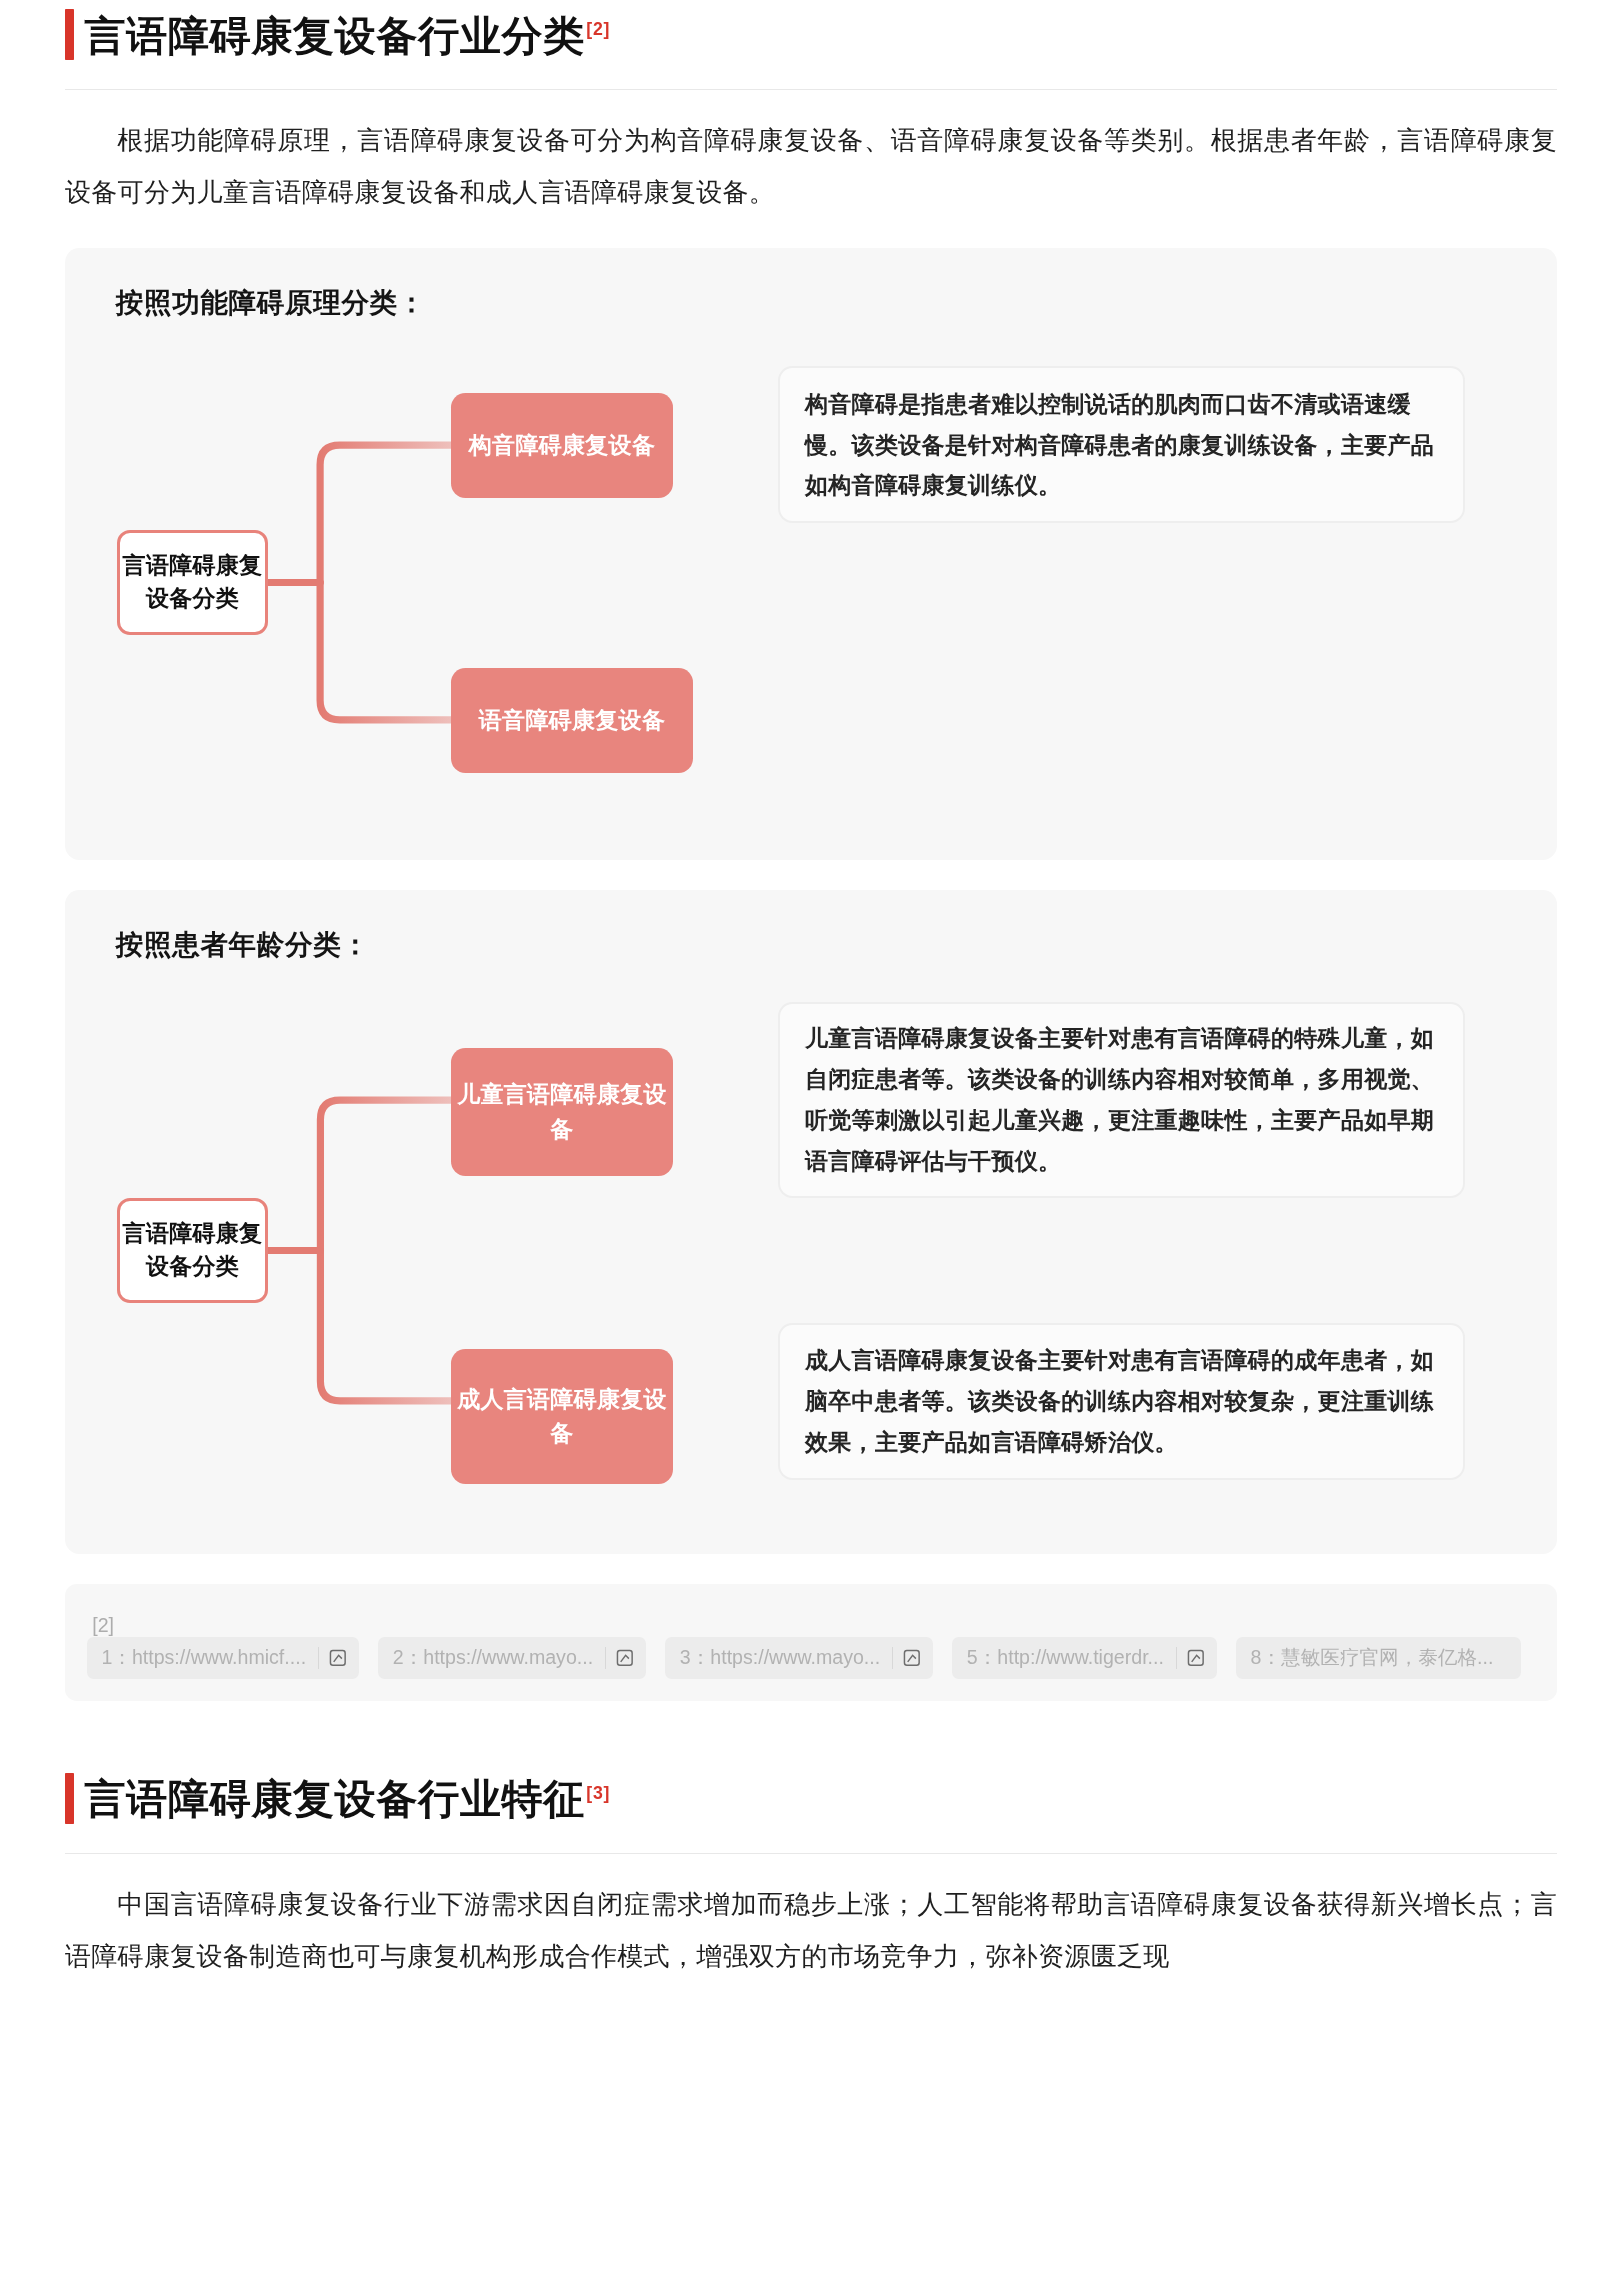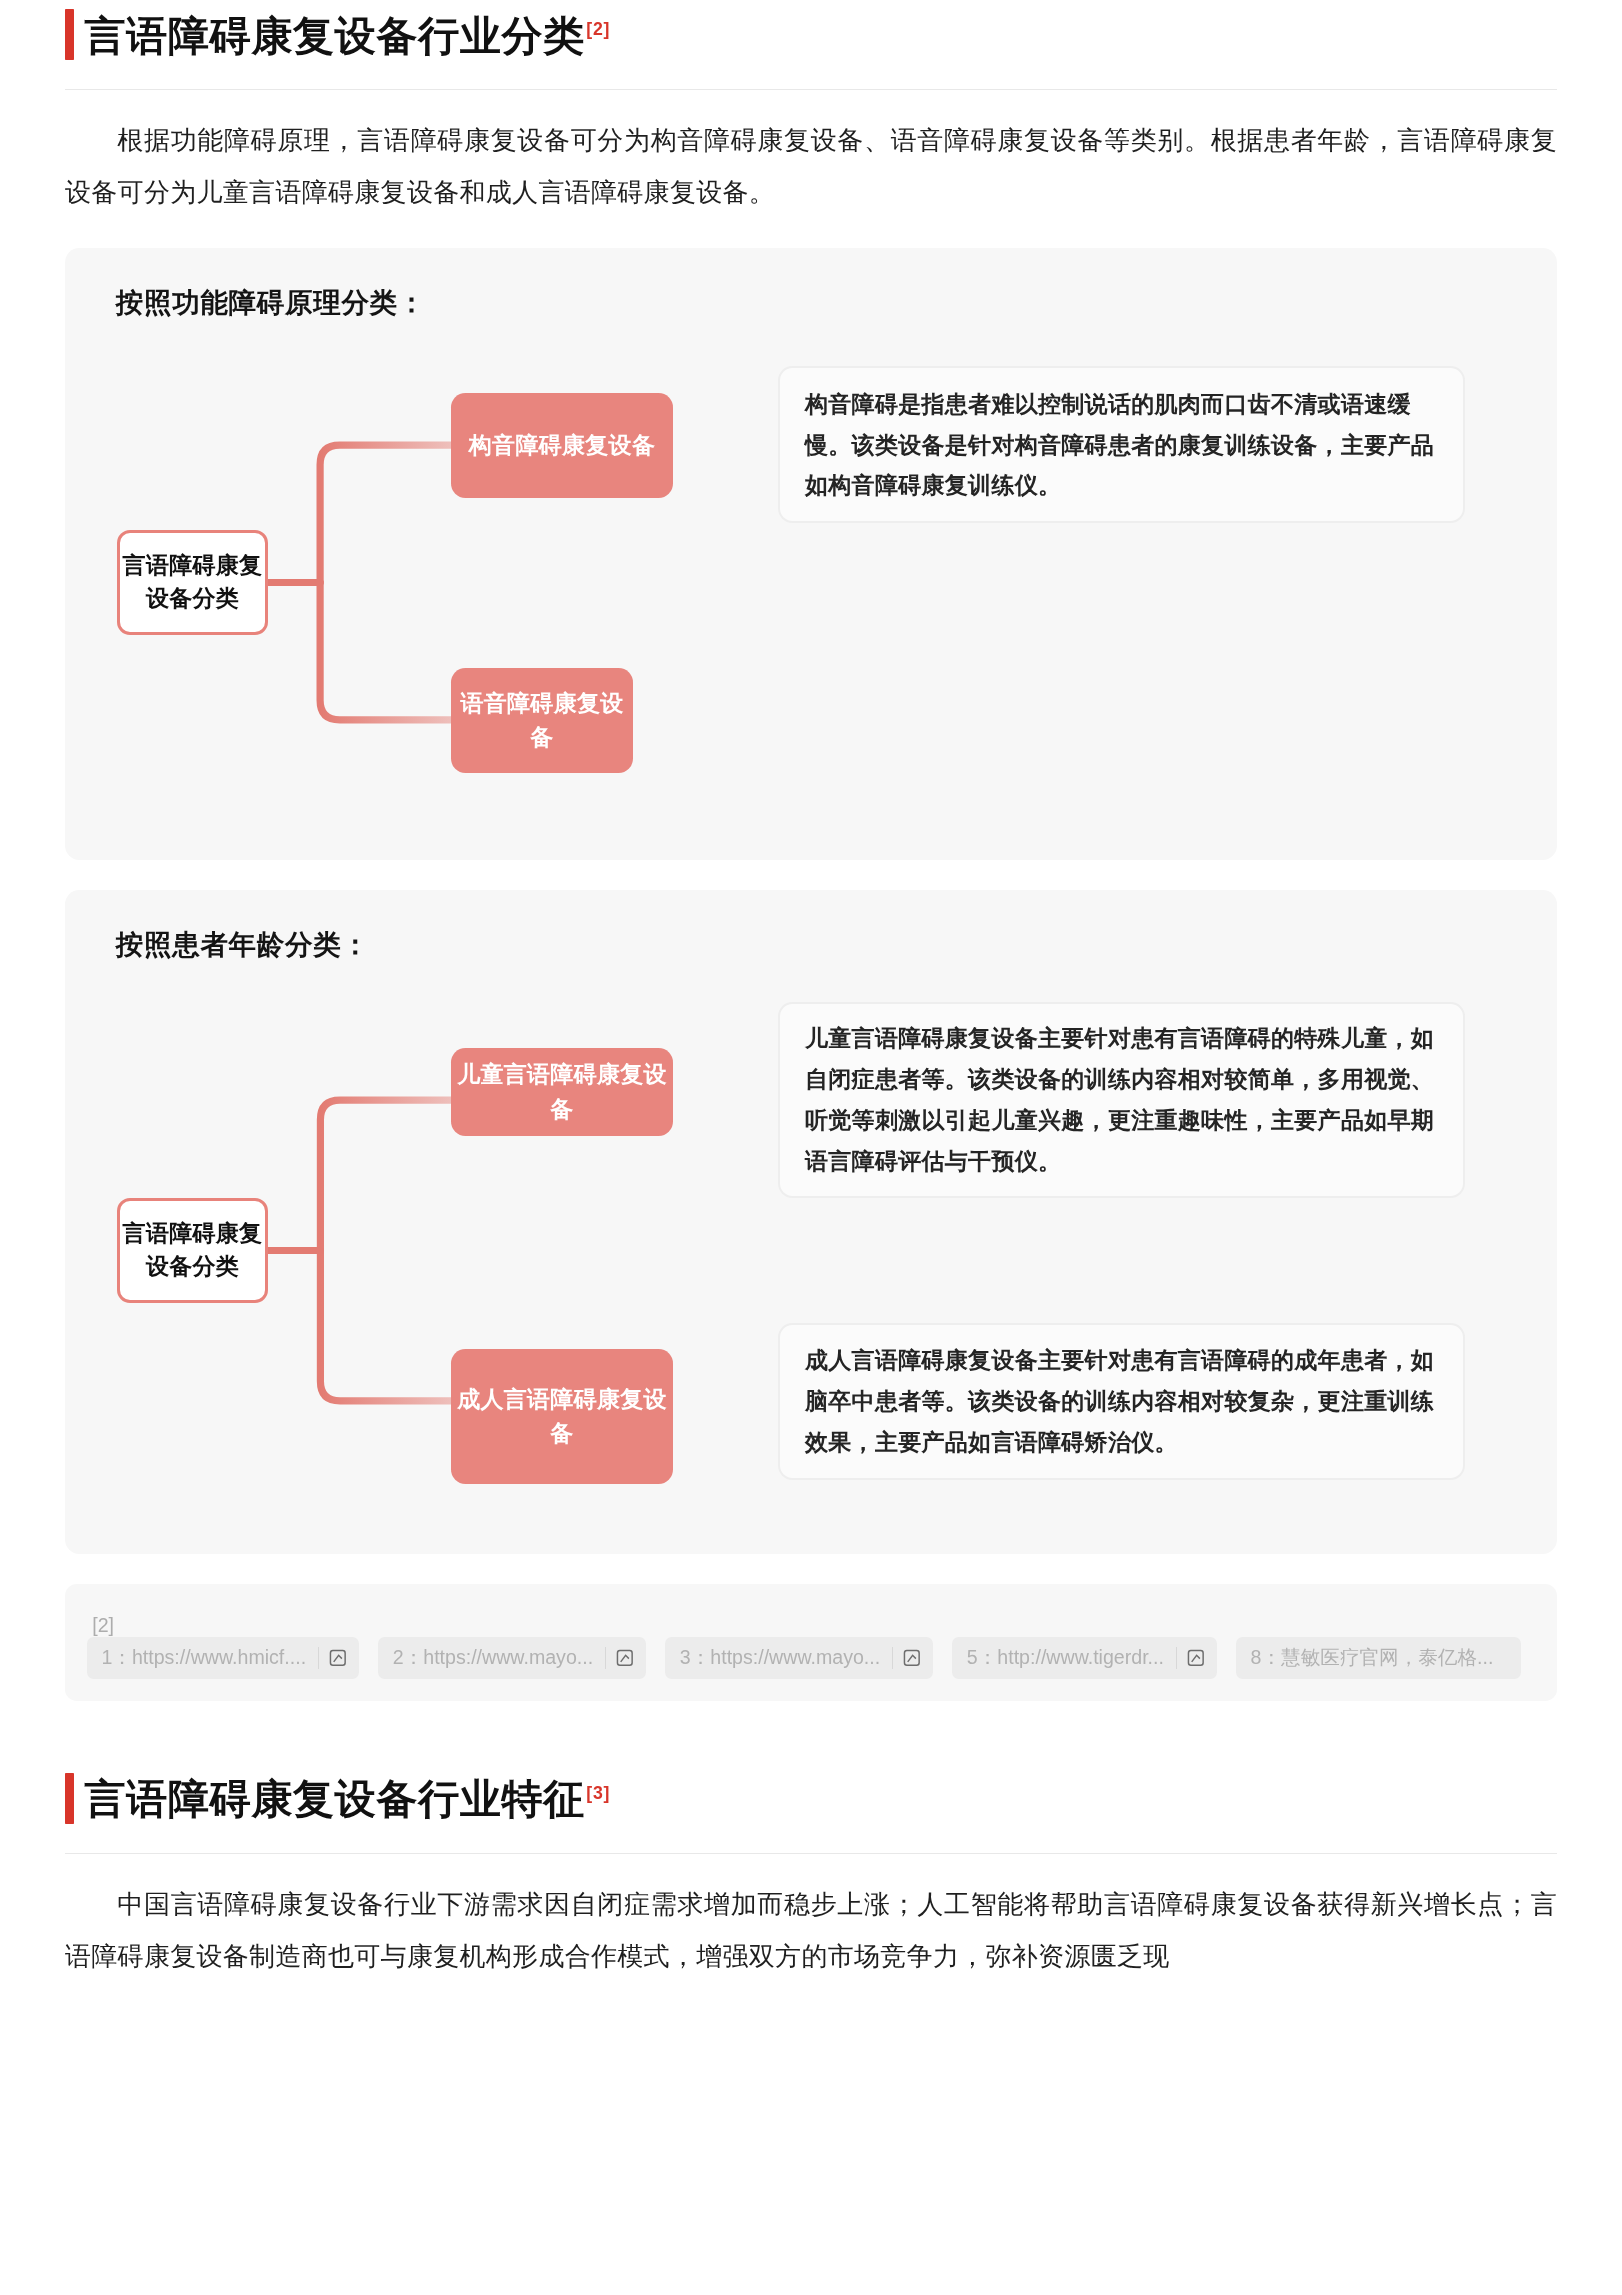--- a/index.html
+++ b/index.html
@@ -240,21 +240,21 @@
         <span>言语障碍康复设备分类</span>
       </div>
 
       <div class="node node-branch" style="left:347px; top:46px; width:222px; height:105px;">
         <span>构音障碍康复设备</span>
       </div>
       <div class="node node-desc" style="left:674px; top:19.6px; width:687px; height:157px;">
         <span>构音障碍是指患者难以控制说话的肌肉而口齿不清或语速缓慢。该类设备是针对构音障碍患者的康复训练设备，主要产品如构音障碍康复训练仪。</span>
       </div>
 
-      <div class="node node-branch" style="left:347px; top:321px; width:182px; height:105px;">
+      <div class="node node-branch" style="left:347px; top:321px; width:242px; height:105px;text-align:right;">
         <span>语音障碍康复设备</span>
       </div>
     </div>
   </div>
 
   <div class="card">
     <div class="card-title">按照患者年龄分类：</div>
 
     <div class="mindmap" style="height:523px">
       <svg class="mm-svg" width="1420" height="523" viewBox="0 0 2170 800">
@@ -263,21 +263,21 @@
         <path d="M 330 400 L 330 200 Q 330 170 360 170 L 530 170" stroke="url(#fadeA)" stroke-width="11" fill="none" stroke-linecap="round"></path>
         <path d="M 330 400 L 330 600 Q 330 630 360 630 L 530 630" stroke="url(#fadeA)" stroke-width="11" fill="none" stroke-linecap="round"></path>
         <path d="M 870 170 L 1030 170" stroke="url(#fadeB)" stroke-width="22" fill="none"></path>
         <path d="M 870 630 L 1030 630" stroke="url(#fadeB)" stroke-width="22" fill="none"></path>
       </svg>
 
       <div class="node node-root" style="left:13px; top:209px; width:151px; height:105px;">
         <span>言语障碍康复设备分类</span>
       </div>
 
-      <div class="node node-branch" style="left:347px; top:59px; width:222px; height:88px;">
+      <div class="node node-branch" style="left:347px; top:59px; width:222px; height:128px;">
         <span>儿童言语障碍康复设备</span>
       </div>
       <div class="node node-desc" style="left:674px; top:13px; width:687px; height:196px;">
         <span>儿童言语障碍康复设备主要针对患有言语障碍的特殊儿童，如自闭症患者等。该类设备的训练内容相对较简单，多用视觉、听觉等刺激以引起儿童兴趣，更注重趣味性，主要产品如早期语言障碍评估与干预仪。</span>
       </div>
 
       <div class="node node-branch" style="left:347px; top:360px; width:222px; height:135px;">
         <span>成人言语障碍康复设备</span>
       </div>
       <div class="node node-desc" style="left:674px; top:334px; width:687px; height:157px;">

